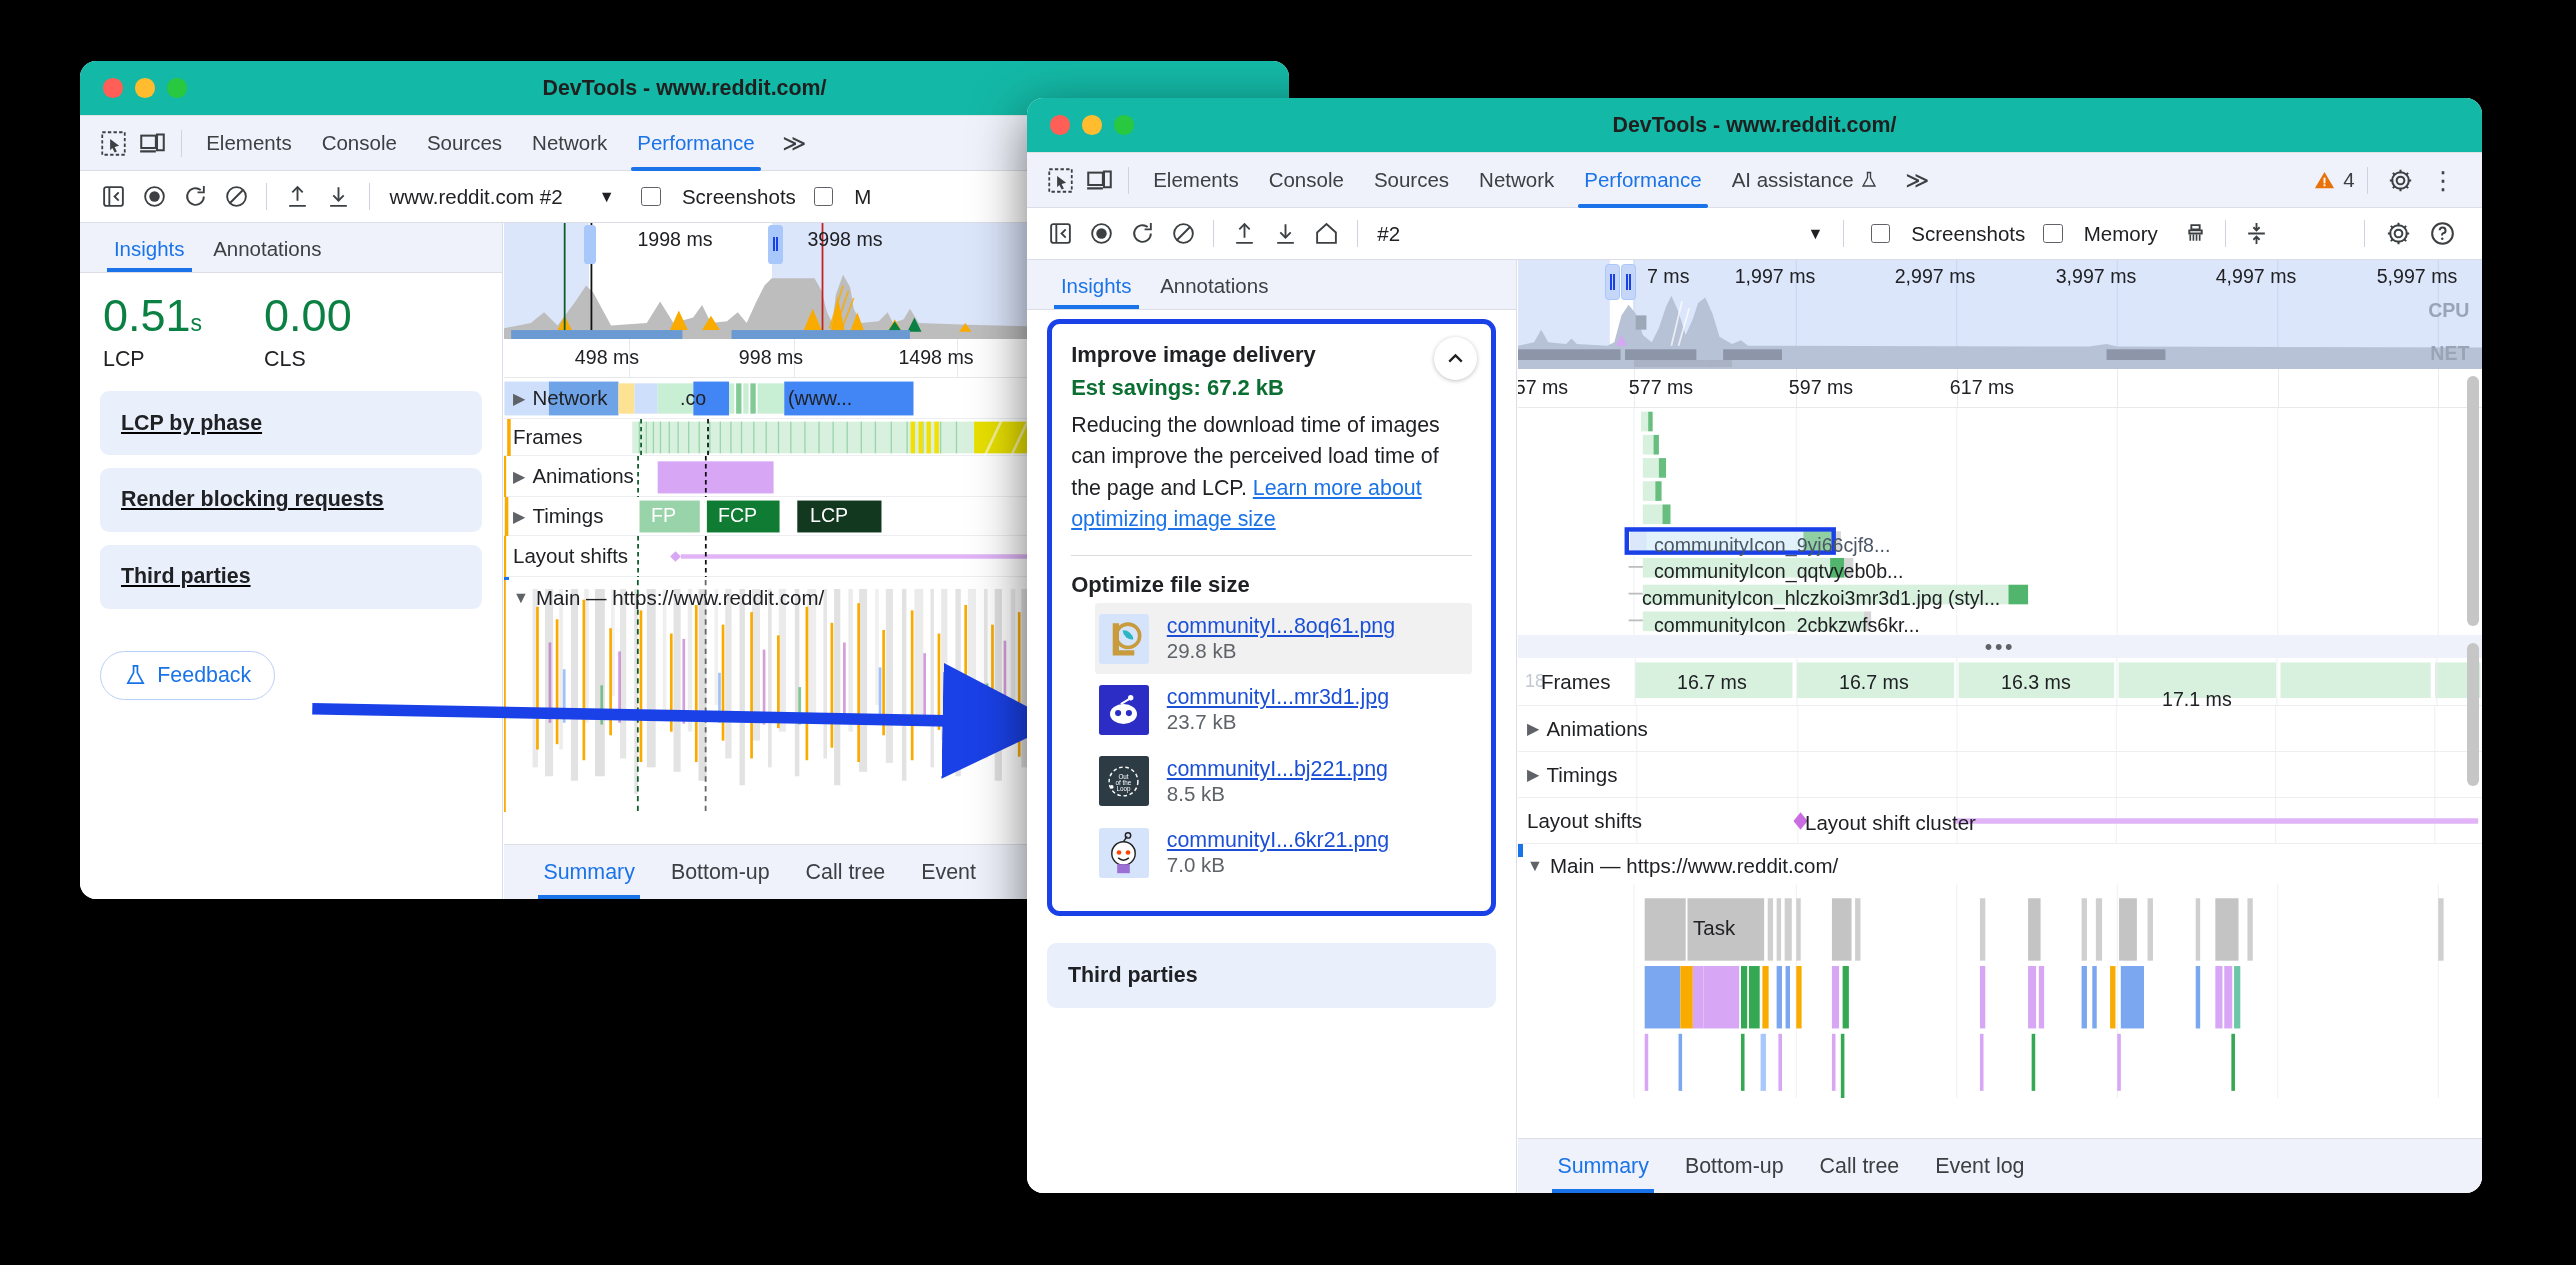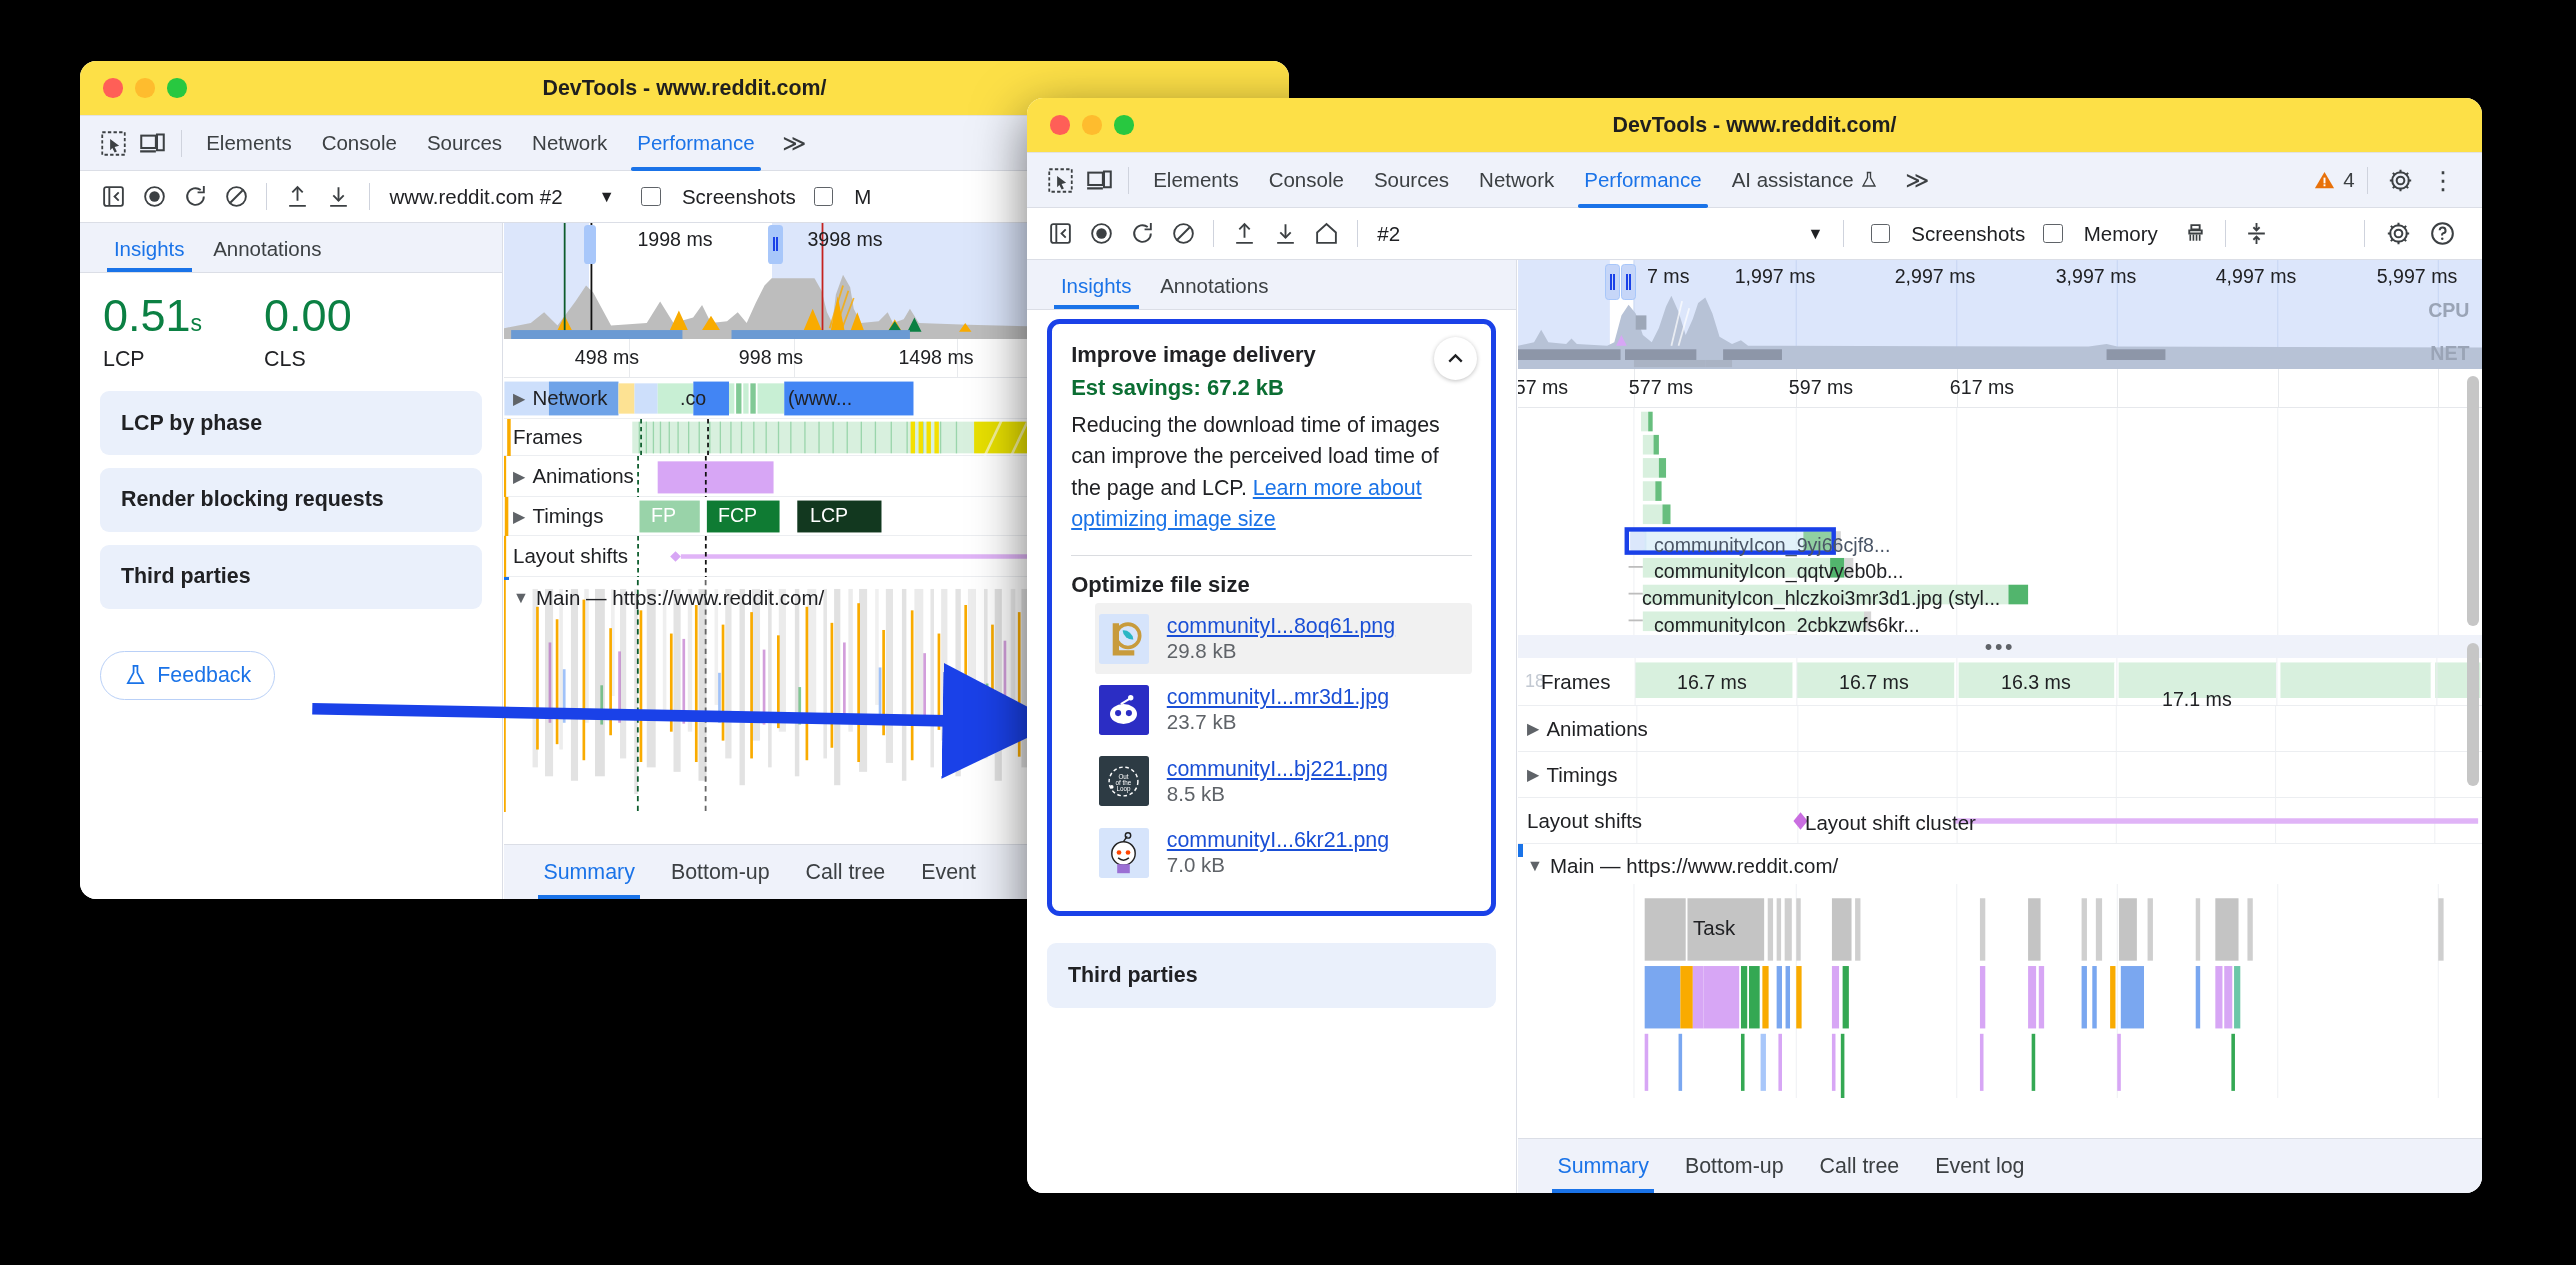--- a/index.html
+++ b/index.html
@@ -14,21 +14,21 @@
   
   .win {
     position: absolute;
     background: #fff;
     border-radius: 16px;
     overflow: hidden;
     box-shadow: 0 16px 53px rgba(0,0,0,.55);
   }
   .titlebar {
     height: 55px;
-    background: #fde047;
+    background: #14b8a6;
     border-bottom: 0.9px solid #e2e2e2;
     display: flex; align-items: center;
     position: relative;
   }
   .lights { display:flex; gap:12.5px; margin-left: 23px; }
   .light { width:19.6px; height:19.6px; border-radius:50%; }
   .l-red { background:#ff5f57; }
   .l-yel { background:#febc2e; }
   .l-grn { background:#28c840; }
   .win-title {
@@ -261,21 +261,21 @@
         <div class="metric">
           <div class="mval"><span>0.51</span><span class="unit">s</span></div>
           <div class="mlabel">LCP</div>
         </div>
         <div class="metric">
           <div class="mval"><span>0.00</span></div>
           <div class="mlabel">CLS</div>
         </div>
       </div>
 
-      <div style="margin-top:9px;">
+      <div style="margin-top:9px;text-decoration:underline;">
         <div class="insight-row">LCP by phase</div>
         <div class="insight-row">Render blocking requests</div>
         <div class="insight-row">Third parties</div>
       </div>
 
       <div class="feedback">
         <svg width="23" height="23" viewBox="0 0 24 24">
             <path d="M9 2h6M10 2v7L4 20h16L14 9V2" fill="none" stroke="#1a73e8" stroke-width="1.8"></path>
           </svg>
         <span>Feedback</span>

